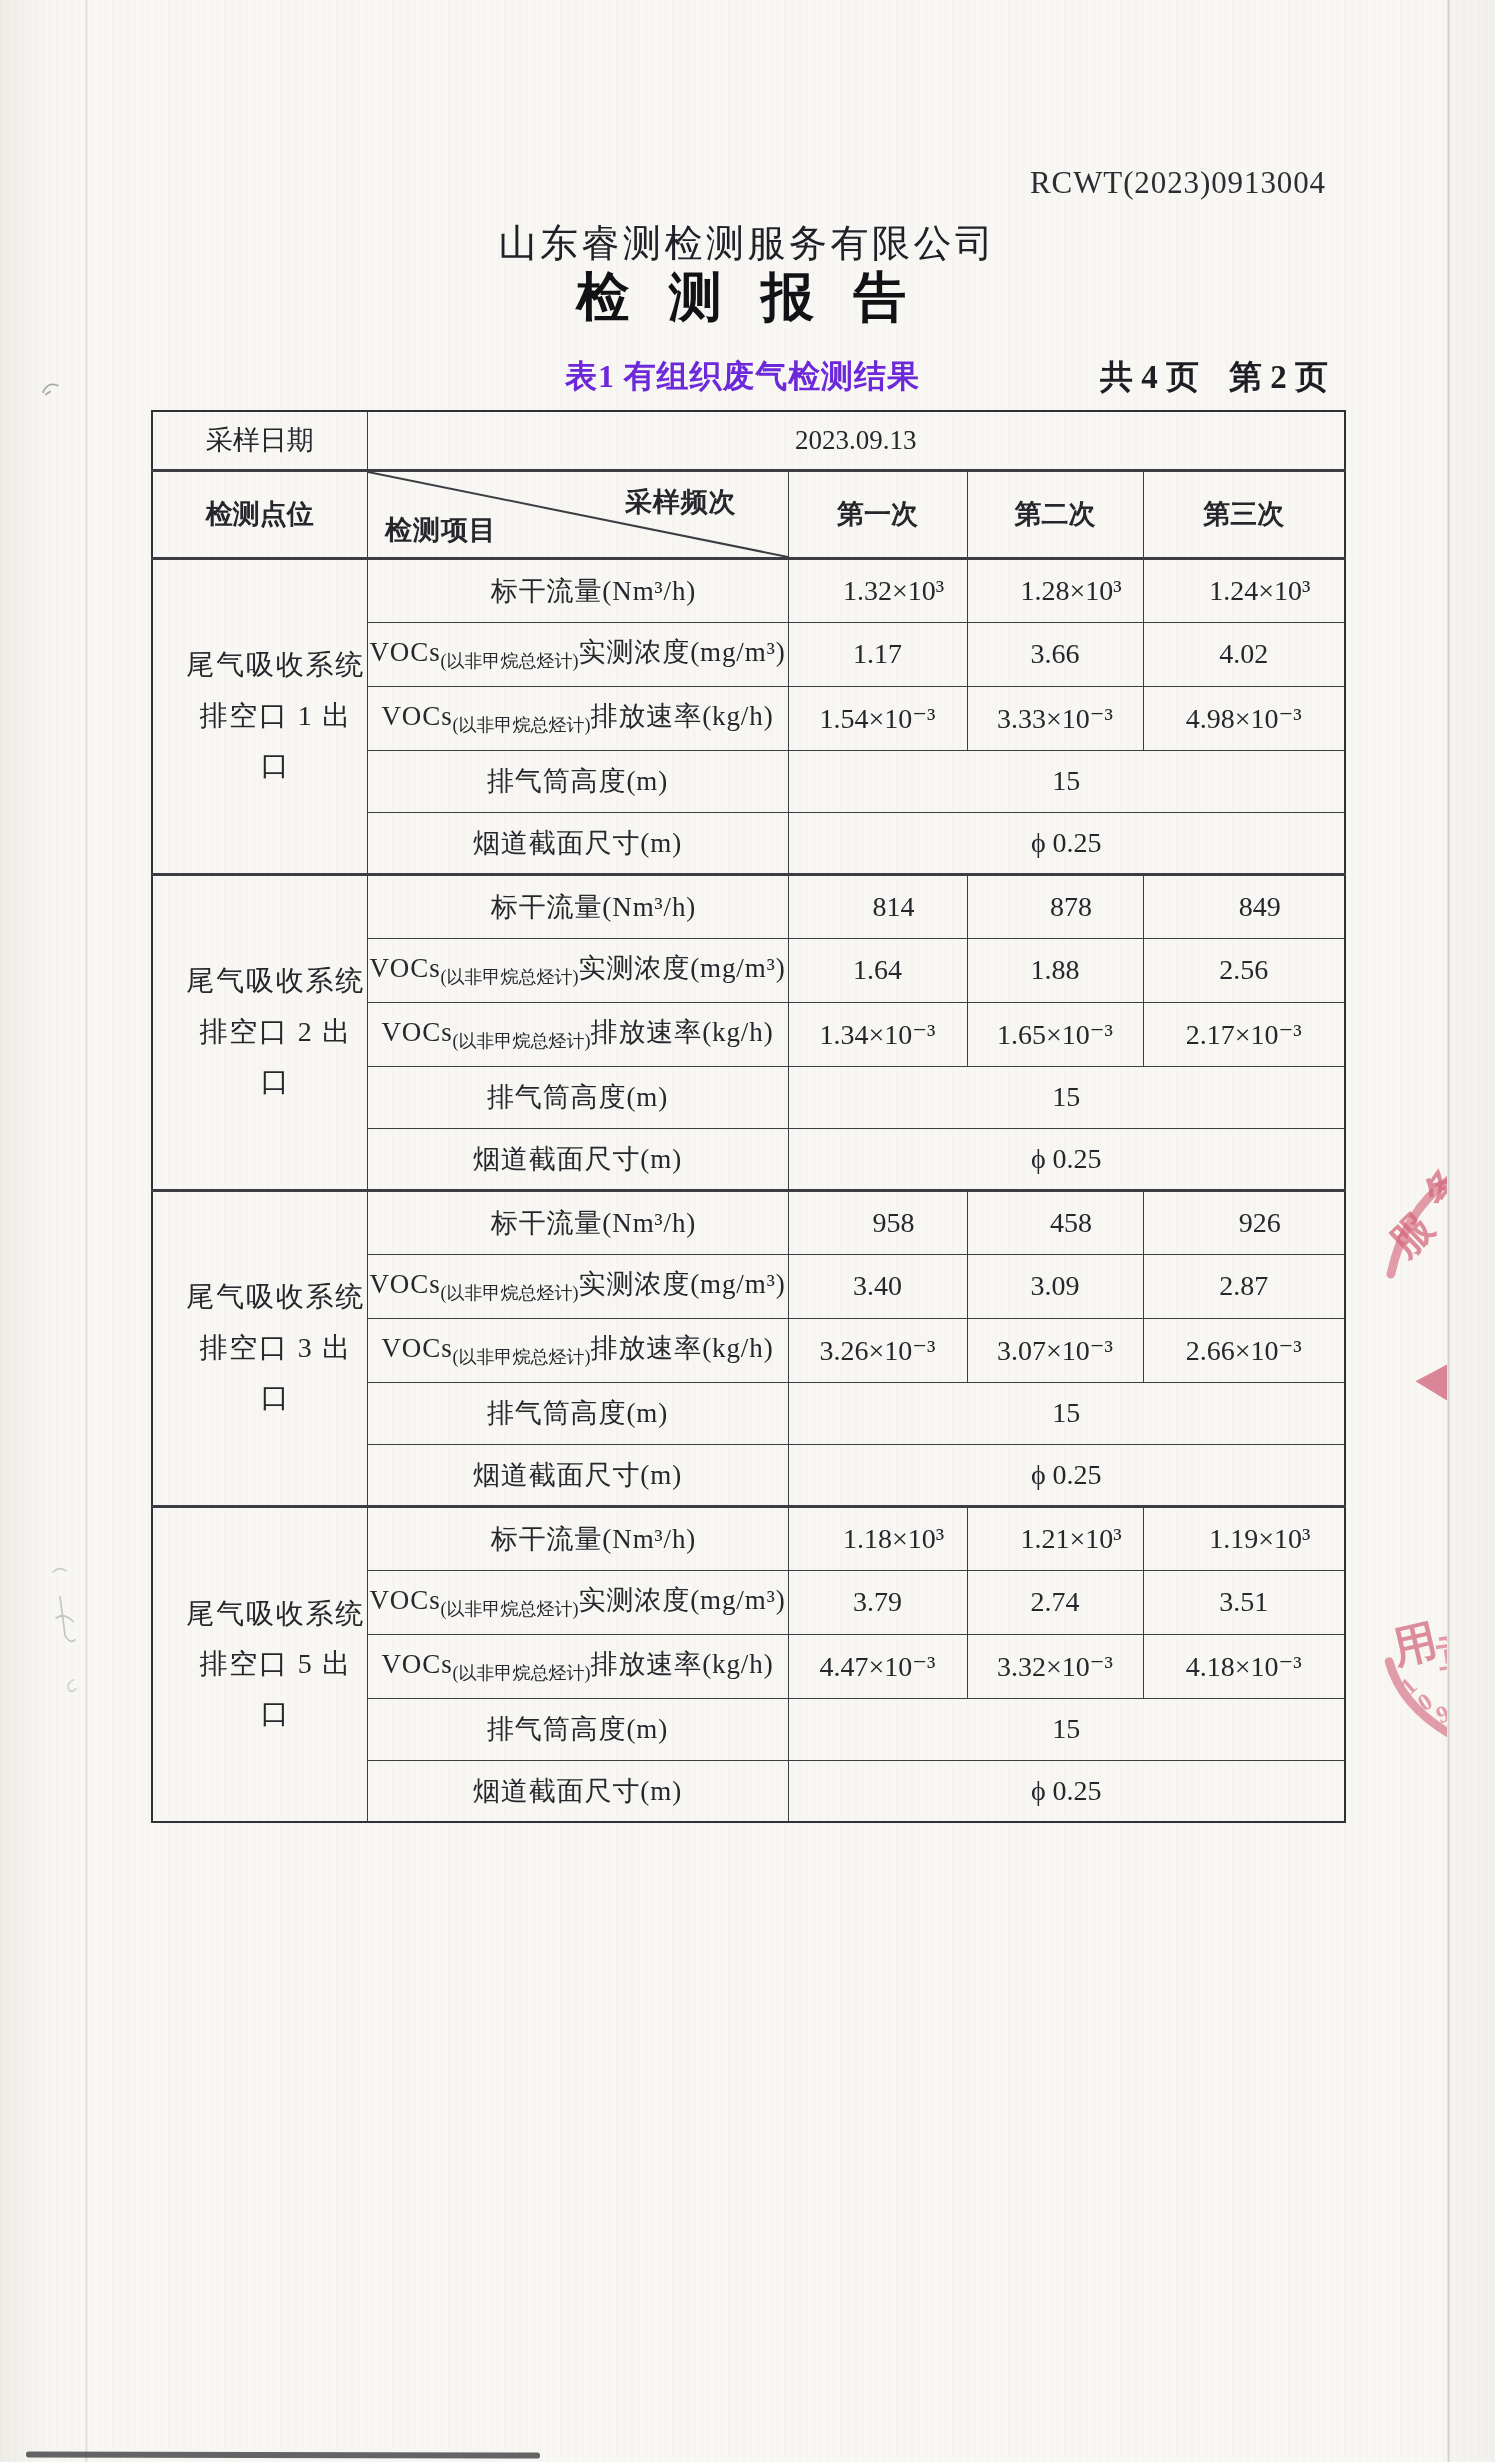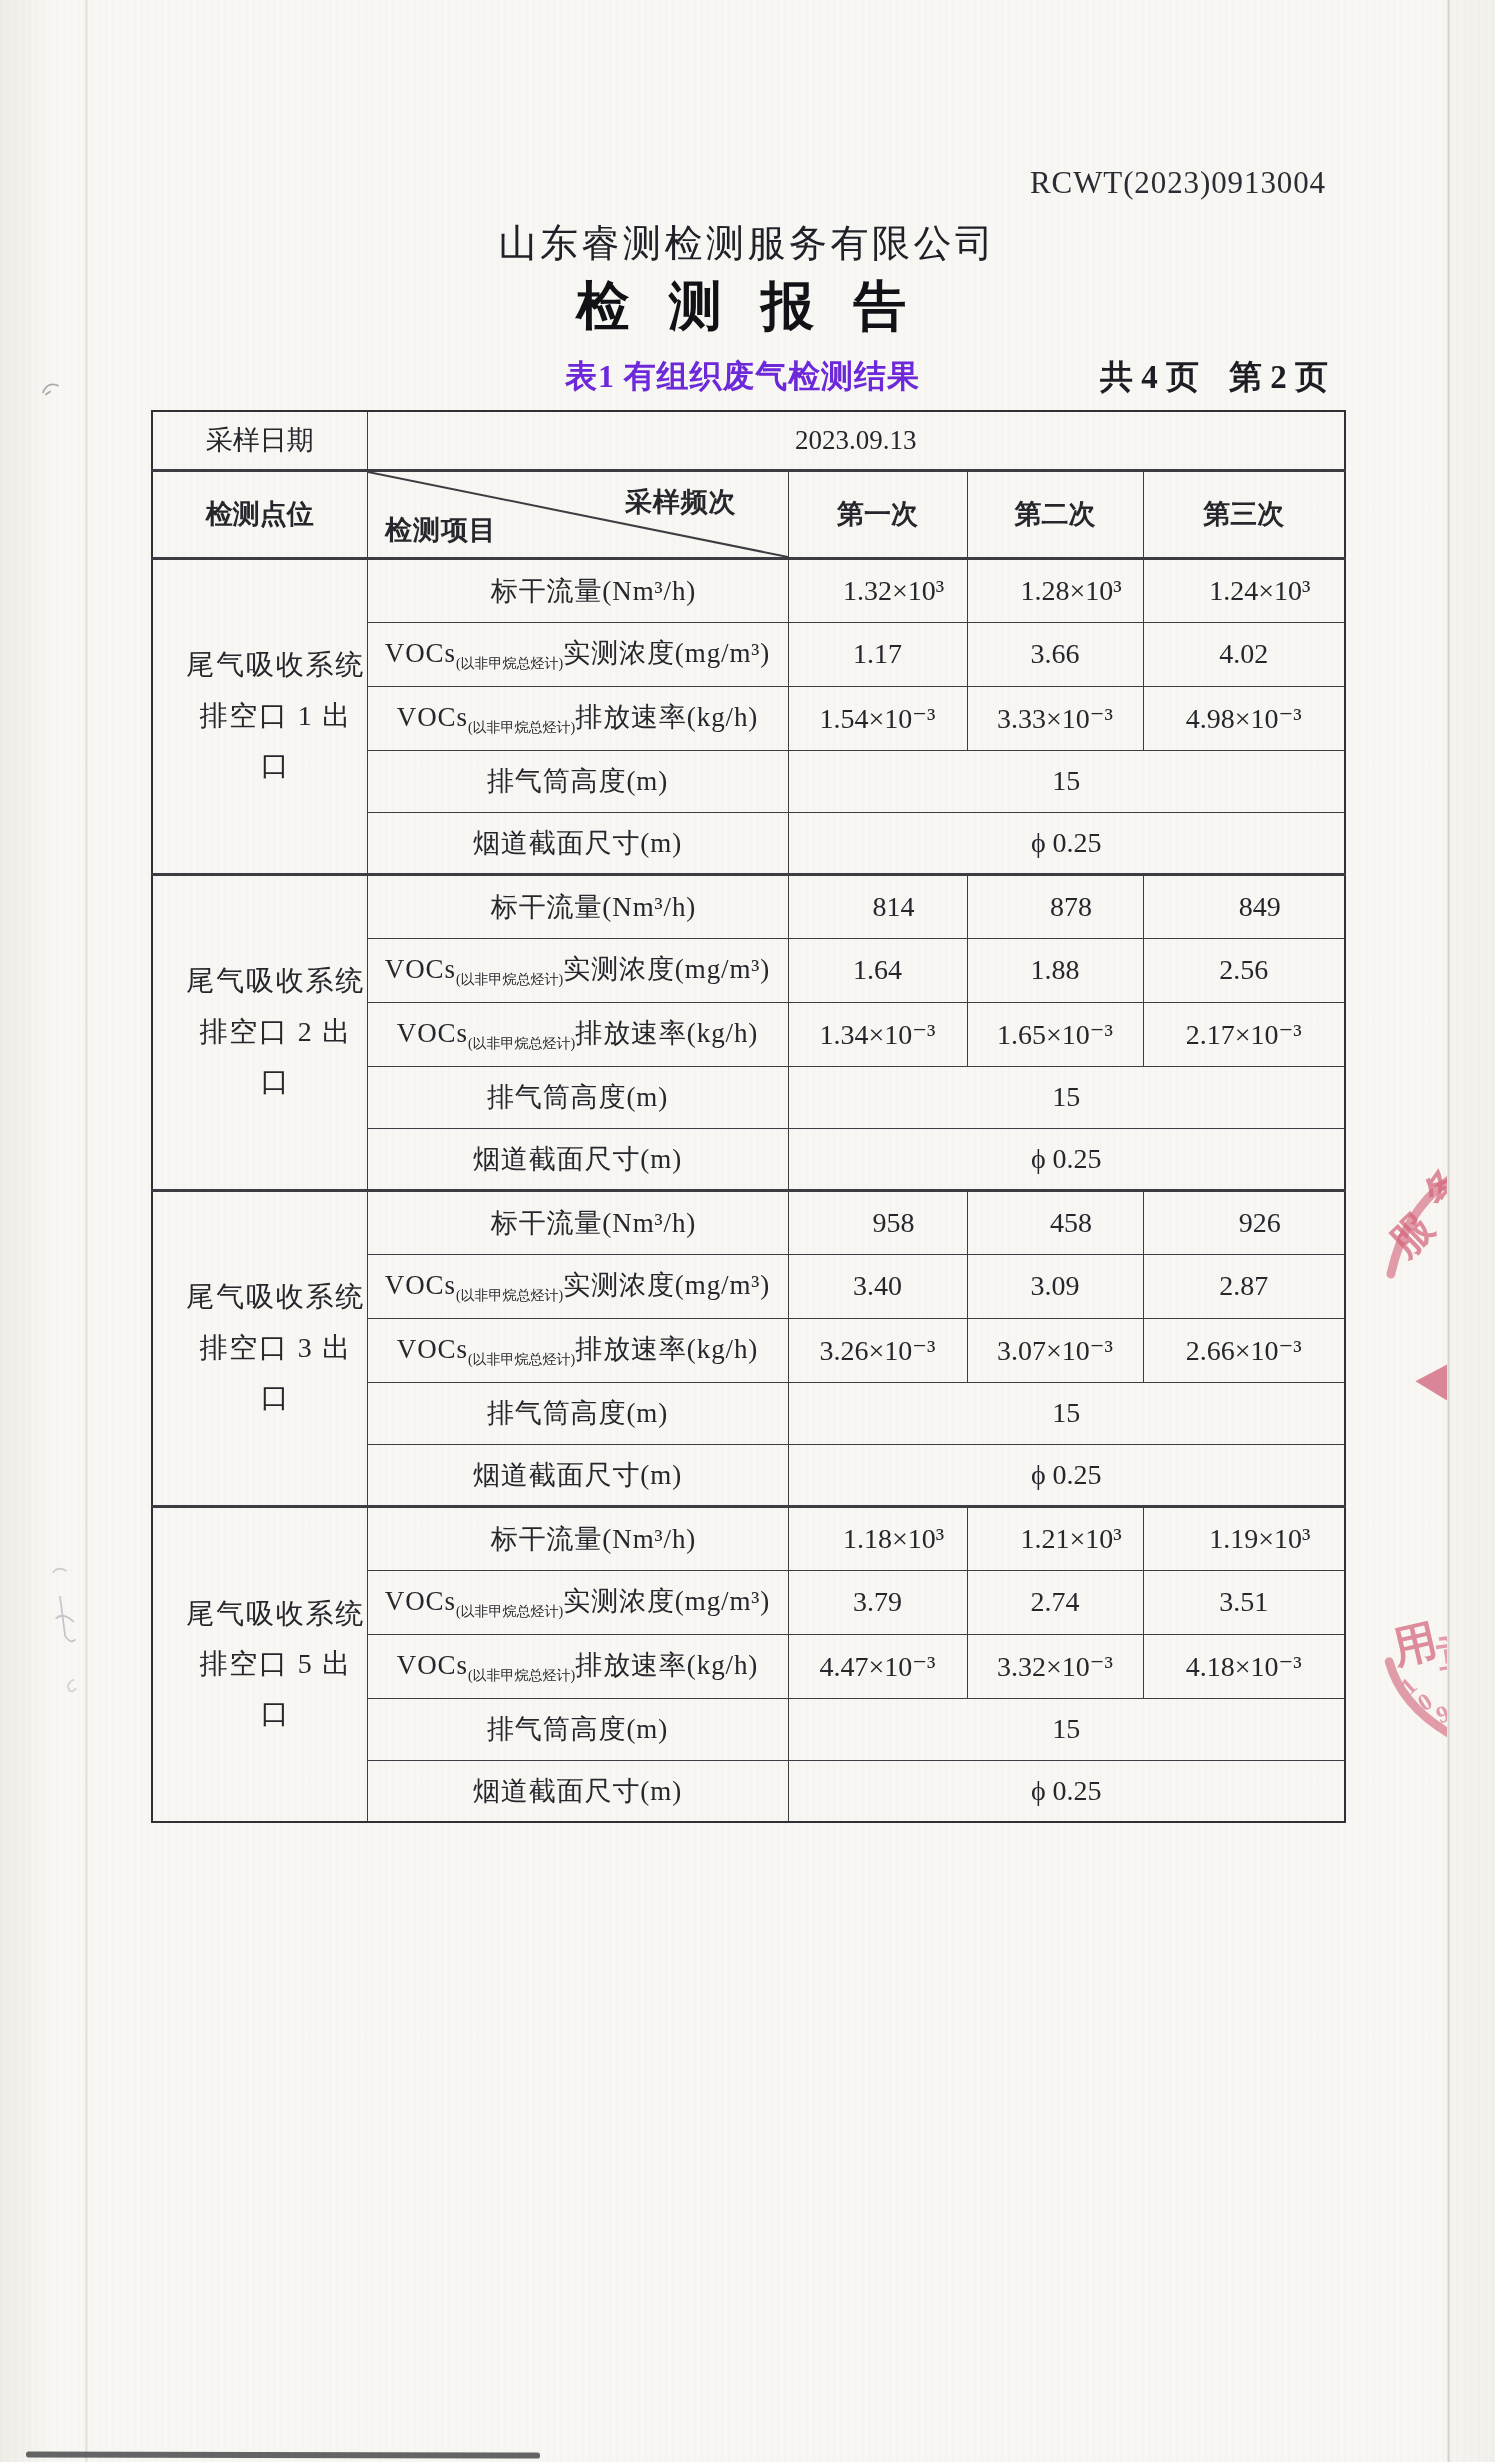--- a/index.html
+++ b/index.html
@@ -30,21 +30,21 @@
 
   .report-no{
     position:absolute;top:165px;right:169px;
     font-size:31px;letter-spacing:0.9px;color:#2c2c34;
   }
   .company{
     position:absolute;top:218px;left:0;width:1495px;text-align:center;
     font-size:38px;font-weight:400;letter-spacing:3.5px;color:#202028;
   }
   .doc-title{
-    position:absolute;top:271px;left:0;width:1495px;text-align:center;
+    position:absolute;top:262px;left:0;width:1495px;text-align:center;
     font-family:"Liberation Sans","DejaVu Sans",sans-serif;
     font-size:53px;font-weight:700;letter-spacing:12.3px;color:#121216;
   }
   .caption{
     position:absolute;top:355px;left:565px;
     font-size:32px;font-weight:600;letter-spacing:0.9px;color:#6d28d9;
   }
   .page-info{
     position:absolute;top:355px;right:167px;display:flex;gap:30px;
     font-size:33px;font-weight:600;color:#1d1d24;
@@ -65,21 +65,21 @@
   tr.date-row{height:59px;}
   tr.date-row td{border-bottom-width:3.5px;}
   tr.head-row{height:88px;font-weight:bold;}
   tr.head-row td{border-bottom-width:2.6px;}
   tr.rh-a{height:64px;}
   tr.rh-b{height:62px;}
   tr.block-start td{border-top-width:3.5px;padding-left:32px;}
   td.point-cell{font-size:28px;letter-spacing:1.8px;line-height:1.8;}
   td.label-cell{font-size:27px;letter-spacing:0.9px;}
   td.value-cell{font-size:28px;}
-  .sub-note{font-size:14px;vertical-align:-6.2px;letter-spacing:0;}
+  .sub-note{font-size:18px;vertical-align:-6.2px;letter-spacing:0;}
   td.diag-cell{position:relative;}
   .diag-svg{position:absolute;left:0;top:0;width:100%;height:100%;}
   .diag-top{position:absolute;top:12.3px;right:51px;font-size:27px;letter-spacing:0.9px;}
   .diag-bottom{position:absolute;bottom:8.8px;left:17.6px;font-size:27px;letter-spacing:0.9px;}
 
   .stamp-clip{
     position:absolute;left:1319px;top:1126px;width:128px;height:626px;
     overflow:hidden;pointer-events:none;
   }
   .stamp-char{

